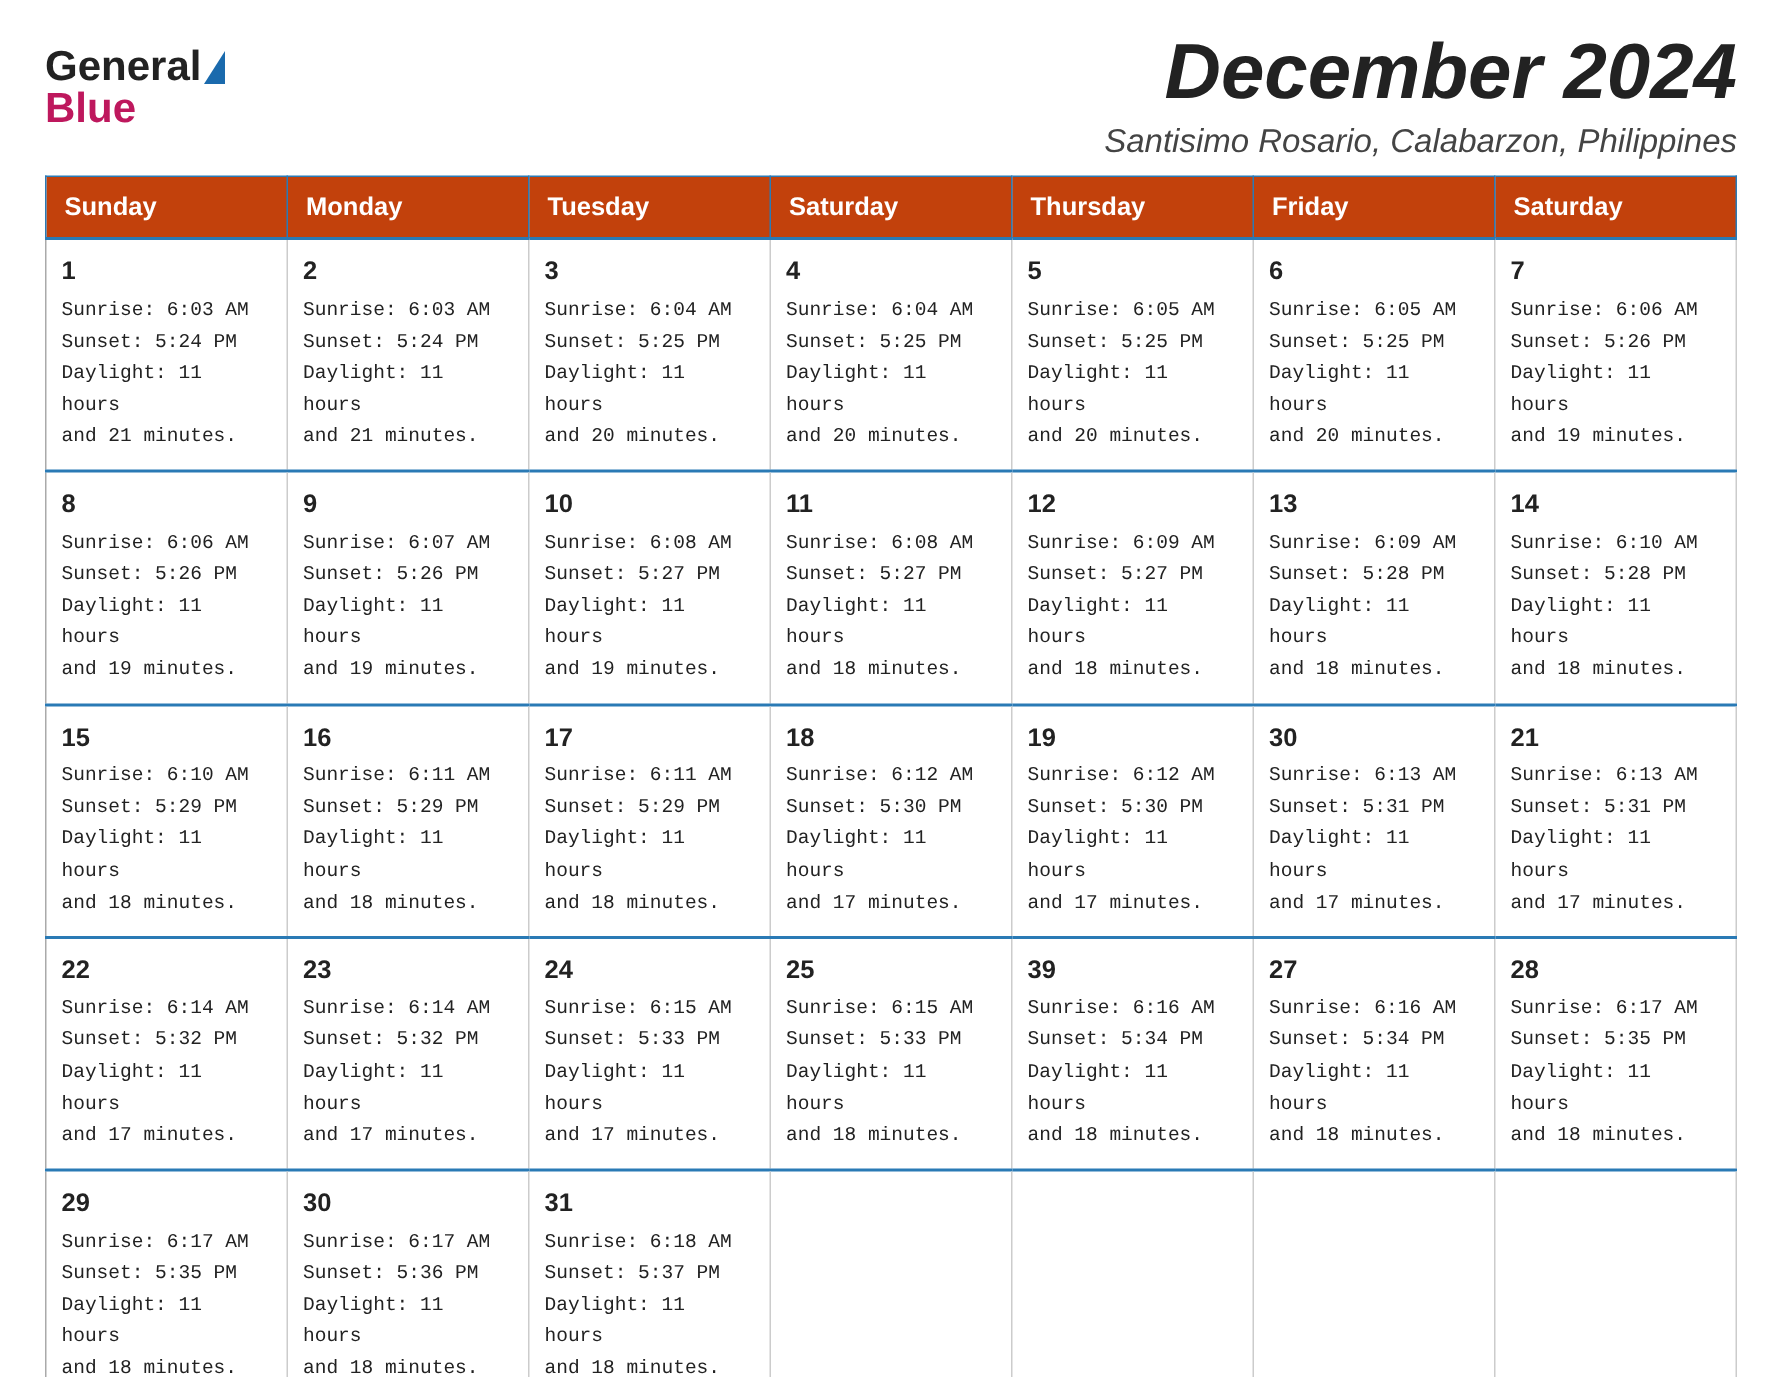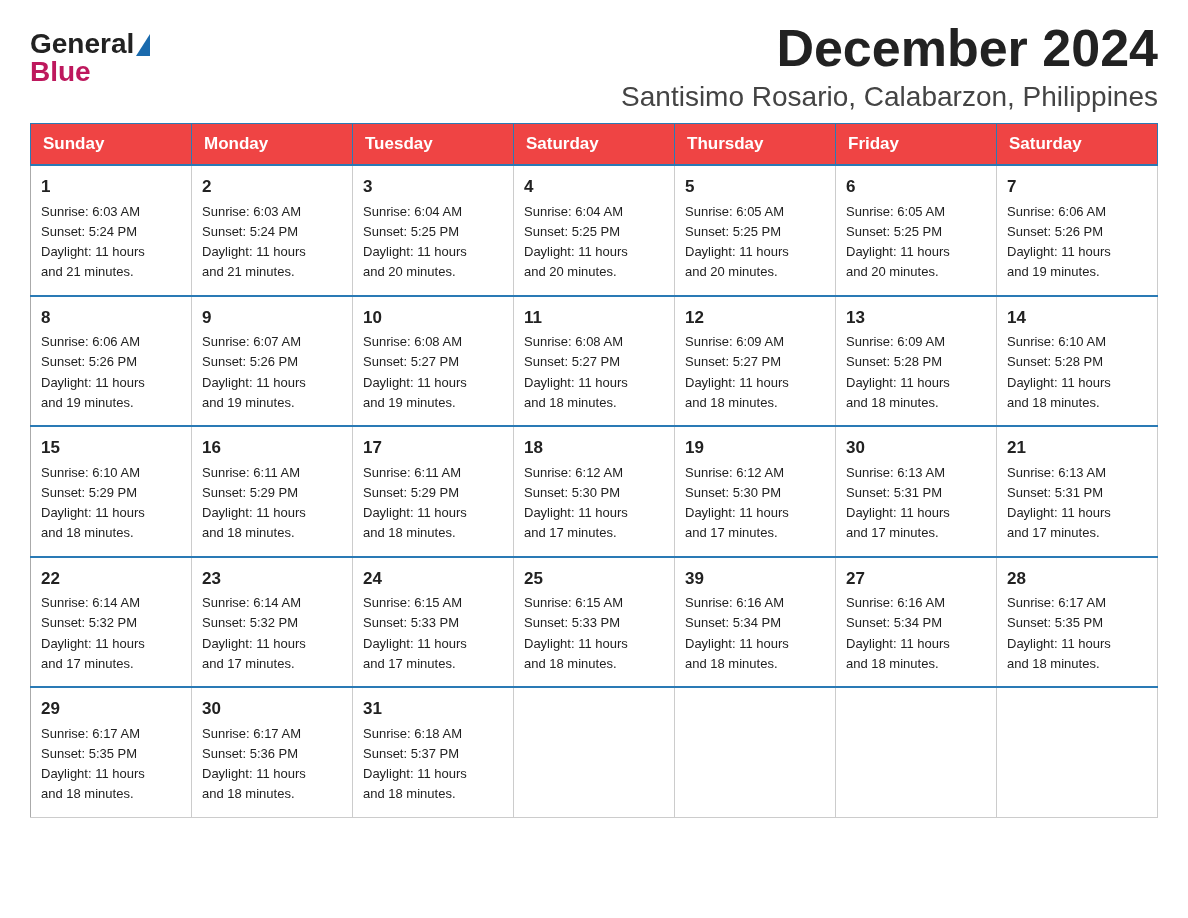--- a/index.html
+++ b/index.html
@@ -46,39 +46,40 @@
     }
     .logo-inner {
       display: flex;
       flex-direction: column;
     }
     .logo-line1 {
       display: flex;
     }
     .title-block {
       text-align: right;
+      font-style: italic;
     }
     .calendar-title {
       font-size: 52px;
       font-weight: bold;
       color: #222;
       line-height: 1.1;
     }
     .calendar-subtitle {
-      font-size: 28px;
+      font-size: 22px;
       color: #444;
       margin-top: 4px;
     }
     .calendar-table {
       width: 100%;
       border-collapse: collapse;
       margin-top: 8px;
     }
     .calendar-table th {
-      background-color: #ef4444;
+      background-color: #c2410c;
       color: #fff;
       font-size: 17px;
       font-weight: bold;
       padding: 10px 12px;
       text-align: left;
       border: 1px solid #2a7ab5;
     }
     .calendar-table td {
       vertical-align: top;
       padding: 8px 10px 12px 10px;
@@ -93,20 +94,21 @@
     .day-number {
       font-size: 17px;
       font-weight: bold;
       display: block;
       margin-bottom: 2px;
     }
     .day-info {
       font-size: 13px;
       line-height: 1.55;
       color: #222;
+      font-family: Liberation Mono, monospace;
     }
     .calendar-table tr td {
       border-top: 2px solid #2a7ab5;
     }
     .calendar-table tr td + td {
       border-top: 2px solid #2a7ab5;
     }
     .calendar-table tbody tr:first-child td {
       border-top: 2px solid #2a7ab5;
     }

